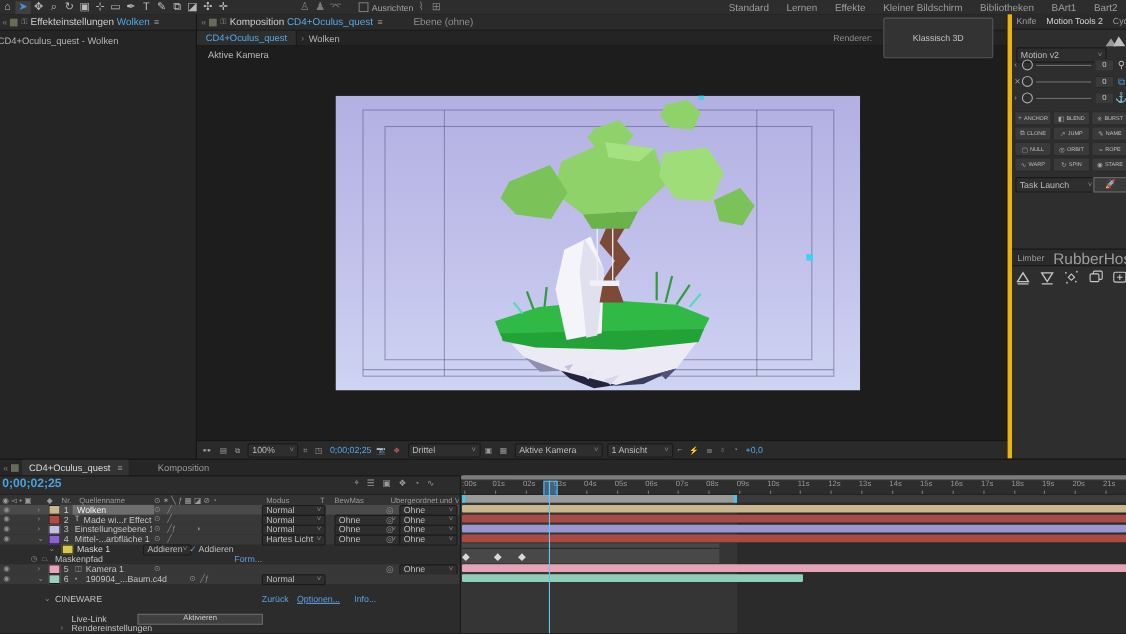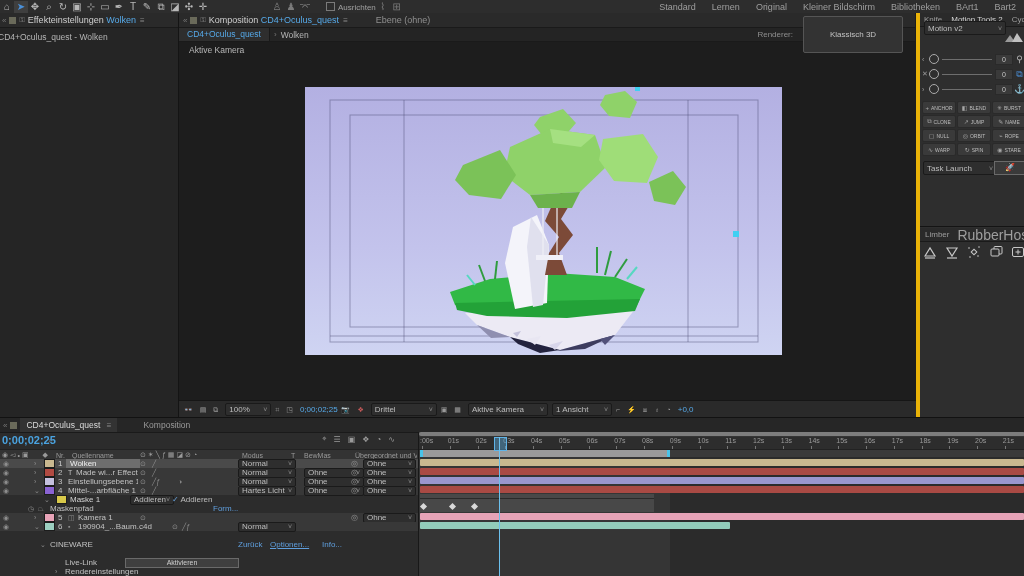--- a/index.html
+++ b/index.html
@@ -58,21 +58,21 @@
     <span class="ic dim">⌤</span>
     <span style="margin-left:14px;font-size:8px;color:#a0a0a0;">
       <span style="display:inline-block;width:7px;height:7px;border:1px solid #7a7a7a;vertical-align:-1px;margin-right:3px;"></span><span>Ausrichten</span>
     </span>
     <span class="ic dim">⌇</span>
     <span class="ic dim">⊞</span>
 
     <div class="row" style="position:absolute;right:8px;top:0;height:13px;gap:16px;">
       <span class="tabtxt">Standard</span>
       <span class="tabtxt">Lernen</span>
-      <span class="tabtxt">Original</span>
+      <span class="tabtxt">Effekte</span>
       <span class="tabtxt">Kleiner Bildschirm</span>
       <span class="tabtxt">Bibliotheken</span>
       <span class="tabtxt">BArt1</span>
       <span class="tabtxt">Bart2</span>
     </div>
   </div>
 
   <div class="abs" style="left:0;top:13px;width:178px;height:404px;background:#252525;border-right:1px solid #141414;">
     <div class="row" style="height:14px;background:#2a2a2a;border-bottom:1px solid #1a1a1a;padding-left:2px;">
       <span style="font-size:8px;color:#777;">«</span>
@@ -210,21 +210,21 @@
   </div>
 
   <div class="abs" style="left:916px;top:13px;width:108px;height:404px;background:#2e2e2e;border-left:4px solid #eab308;">
 
     <div class="row" style="height:13px;background:#2a2a2a;border-bottom:1px solid #1a1a1a;gap:9px;padding-left:4px;">
       <span class="tabtxt" style="font-size:8px;">Knife</span>
       <span class="tabtxt" style="font-size:8px;color:#d5d5d5;">Motion Tools 2</span>
       <span class="tabtxt" style="font-size:8px;">Cyclops</span>
     </div>
 
-    <div class="dd" style="position:absolute;left:4px;top:8px;width:74px;height:12px;">
+    <div class="dd" style="position:absolute;left:4px;top:30px;width:74px;height:12px;">
       <span>Motion v2</span>
         <span class="car">˅</span>
     </div>
     <svg class="abs" style="left:84px;top:19px;" width="20" height="11" viewBox="0 0 20 11">
       <polygon points="1,10 6,3 11,10" fill="#9a9a9a"></polygon>
         <polygon points="8,10 13,1 19,10" fill="#c0c0c0"></polygon>
     </svg>
 
     <div>
       <div class="abs row" style="left:2px;top:40px;width:104px;height:12px;">

